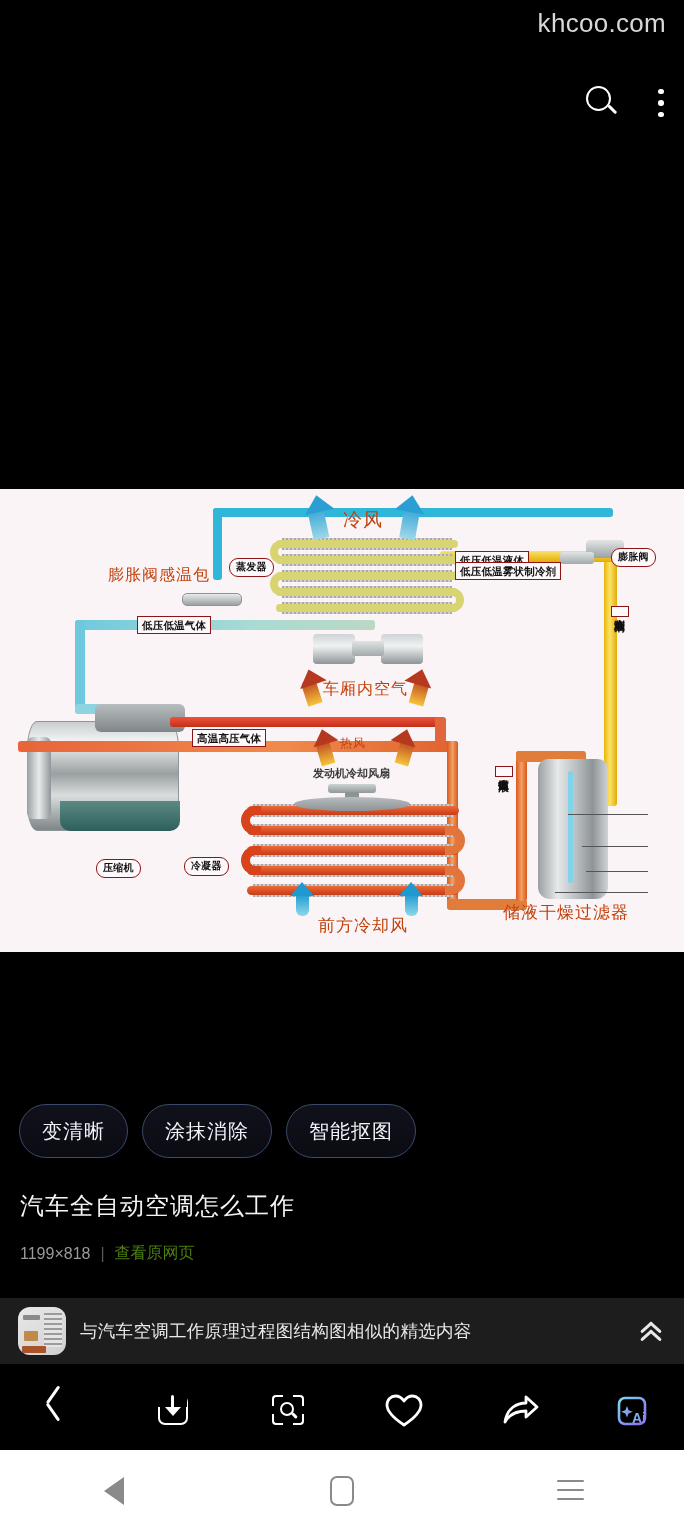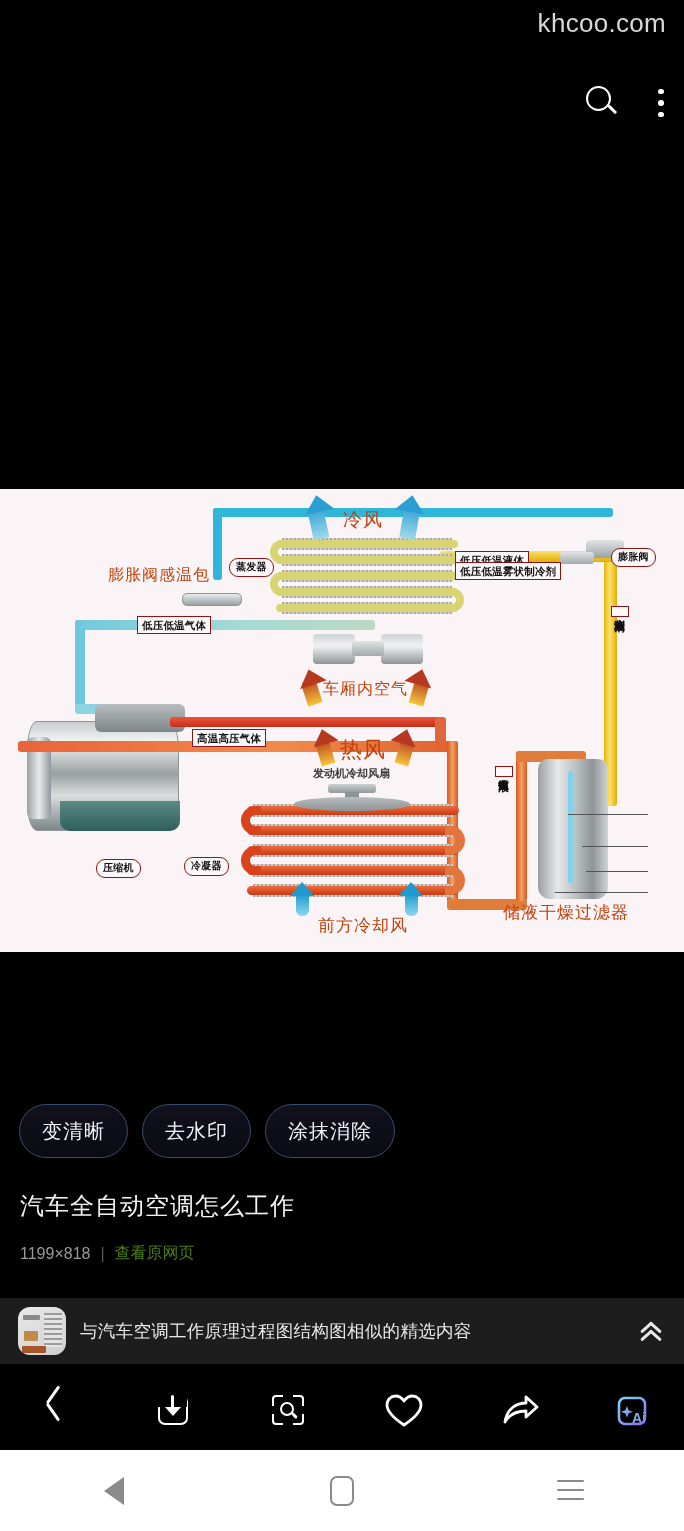--- a/index.html
+++ b/index.html
@@ -251,21 +251,21 @@
       <div class="tube" style="left:241px;top:357px;width:20px;height:29px;border:9px solid #d9431c;border-right:0;border-radius:16px 0 0 16px;background:transparent;"></div>
       <div class="tube" style="left:445px;top:337px;width:20px;height:29px;border:9px solid #e2753c;border-left:0;border-radius:0 16px 16px 0;background:transparent;"></div>
       <div class="tube" style="left:445px;top:377px;width:20px;height:29px;border:9px solid #e2753c;border-left:0;border-radius:0 16px 16px 0;background:transparent;"></div>
 
       <div style="position:absolute;left:318px;top:250px;width:14px;height:26px;
                   background:linear-gradient(180deg,#b6391f,#f6c53a);border-radius:6px 6px 0 0;transform:rotate(-16deg);"></div>
       <div class="arrow" style="left:311px;top:240px;border-left:13px solid transparent;border-right:13px solid transparent;border-bottom:15px solid #b6391f;transform:rotate(-16deg);"></div>
       <div style="position:absolute;left:398px;top:250px;width:14px;height:26px;
                   background:linear-gradient(180deg,#b6391f,#f6c53a);border-radius:6px 6px 0 0;transform:rotate(16deg);"></div>
       <div class="arrow" style="left:392px;top:240px;border-left:13px solid transparent;border-right:13px solid transparent;border-bottom:15px solid #b6391f;transform:rotate(16deg);"></div>
-      <div class="bigred" style="left:340px;top:246px;font-size:22px;">热风</div>
+      <div class="bigred" style="left:340px;top:246px;font-size:12px;">热风</div>
 
       <div class="smallgray" style="left:313px;top:277px;">发动机冷却风扇</div>
       <div style="position:absolute;left:328px;top:295px;width:48px;height:9px;border-radius:3px;
                   background:linear-gradient(180deg,#cdd2d3,#91989a);"></div>
       <div style="position:absolute;left:345px;top:303px;width:14px;height:10px;background:#8d9496;"></div>
       <div class="fanblade" style="left:294px;top:308px;width:116px;height:14px;"></div>
 
       <div style="position:absolute;left:296px;top:405px;width:13px;height:22px;
                   background:linear-gradient(0deg,#8ed8ea,#1e9ad0);border-radius:0 0 6px 6px;"></div>
       <div class="arrow" style="left:290px;top:393px;border-left:12px solid transparent;border-right:12px solid transparent;border-bottom:14px solid #1e9ad0;"></div>
@@ -292,22 +292,22 @@
       <div class="lbl" style="left:192px;top:240px;">高温高压气体</div>
       <div class="lbl round" style="left:96px;top:370px;">压缩机</div>
       <div class="lbl round" style="left:184px;top:368px;">冷凝器</div>
       <div class="lbl vert" style="left:495px;top:277px;">中温高压液体</div>
 
     </div>
   </div>
 
   <div class="pills">
     <div class="pill">变清晰</div>
-    <div class="pill">去水印</div>
     <div class="pill">涂抹消除</div>
+    <div class="pill">智能抠图</div>
   </div>
 
   <div class="title">汽车全自动空调怎么工作</div>
   <div class="metarow">
     <span>1199×818</span>
     <span class="sep">|</span>
     <span class="link">查看原网页</span>
   </div>
 
   <div class="related">

